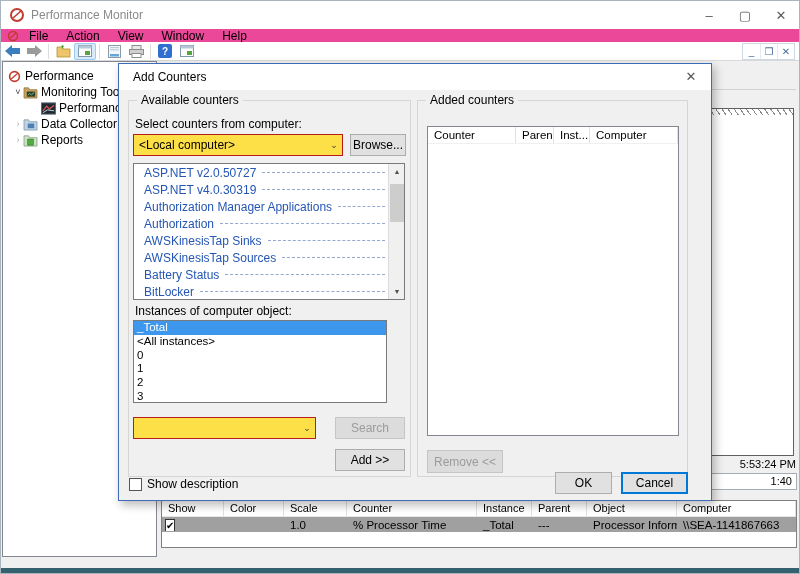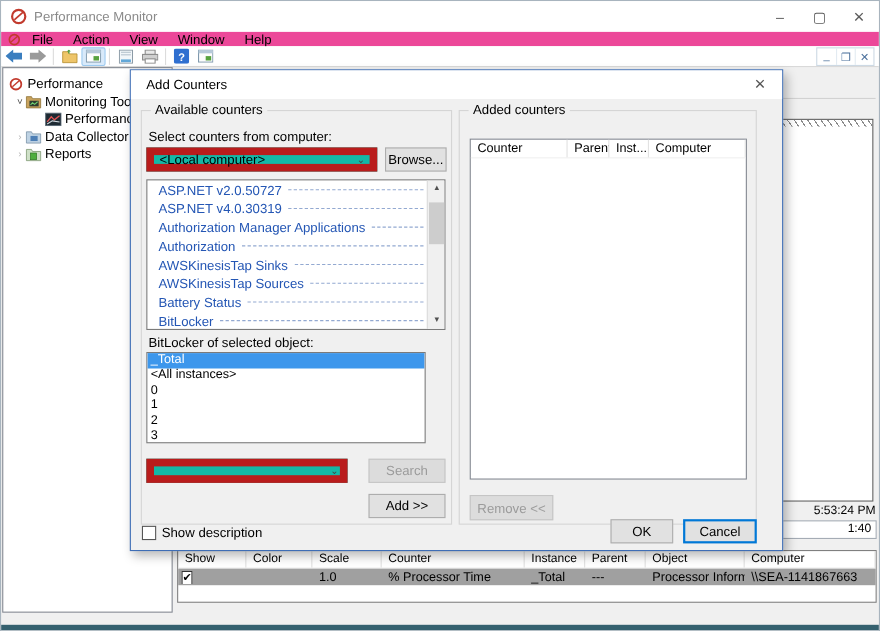--- a/index.html
+++ b/index.html
@@ -72,21 +72,21 @@
   #dlg-title { height:26px; background:#fff; display:flex; align-items:center; }
   #dlg-title .t { margin-left:14px; }
   #dlg-close { position:absolute; right:10px; top:4px; width:20px; height:18px; text-align:center;
                color:#555; font-size:13px; line-height:18px; }
   .group { position:absolute; border:1px solid #d5d5d5; }
   .group-label { position:absolute; top:-8px; left:8px; background:#f0f0f0; padding:0 4px; }
   #grp-avail { left:9px; top:36px; width:283px; height:377px; }
   #grp-added { left:298px; top:36px; width:271px; height:377px; }
 
   .lbl { position:absolute; font-size:12px; }
-  .combo { position:absolute; background:#14b8a6; border:7px solid #b91c1c; display:flex; align-items:center; }
+  .combo { position:absolute; background:#fde047; border:1px solid #b91c1c; display:flex; align-items:center; }
   .combo .cv { flex:1; padding-left:5px; overflow:hidden; white-space:nowrap; }
   .combo .dd { width:16px; text-align:center; color:#444; font-size:9px; }
   .btn { position:absolute; background:#e1e1e1; border:1px solid #adadad; font-size:12px;
          display:flex; align-items:center; justify-content:center; }
   .btn.disabled { background:#dcdcdc; border-color:#c5c5c5; color:#9b9b9b; }
   .btn.focused { border:2px solid #0078d7; }
 
   #counter-list { position:absolute; left:4px; top:62px; width:272px; height:137px; background:#fff;
                   border:1px solid #7a7a7a; overflow:hidden; }
   .crow { display:flex; align-items:center; height:17px; padding:0 4px 0 10px; }
@@ -364,21 +364,21 @@
               <path d="M1 1l3.5 3.5L8 1" stroke="#2456b4" stroke-width="1.5" fill="none"></path>
             </svg>
         </div>
         <div class="vsb">
           <span class="arr up">▲</span>
           <span class="thumb"></span>
           <span class="arr dn">▼</span>
         </div>
       </div>
 
-      <span class="lbl" style="left:6px; top:203px;">BitLocker of selected object:</span>
+      <span class="lbl" style="left:6px; top:203px;">Instances of computer object:</span>
       <div id="inst-list">
         <div class="irow sel">_Total</div>
         <div class="irow">&lt;All instances&gt;</div>
         <div class="irow">0</div>
         <div class="irow">1</div>
         <div class="irow">2</div>
         <div class="irow">3</div>
       </div>
 
       <div class="combo" id="search-combo">

